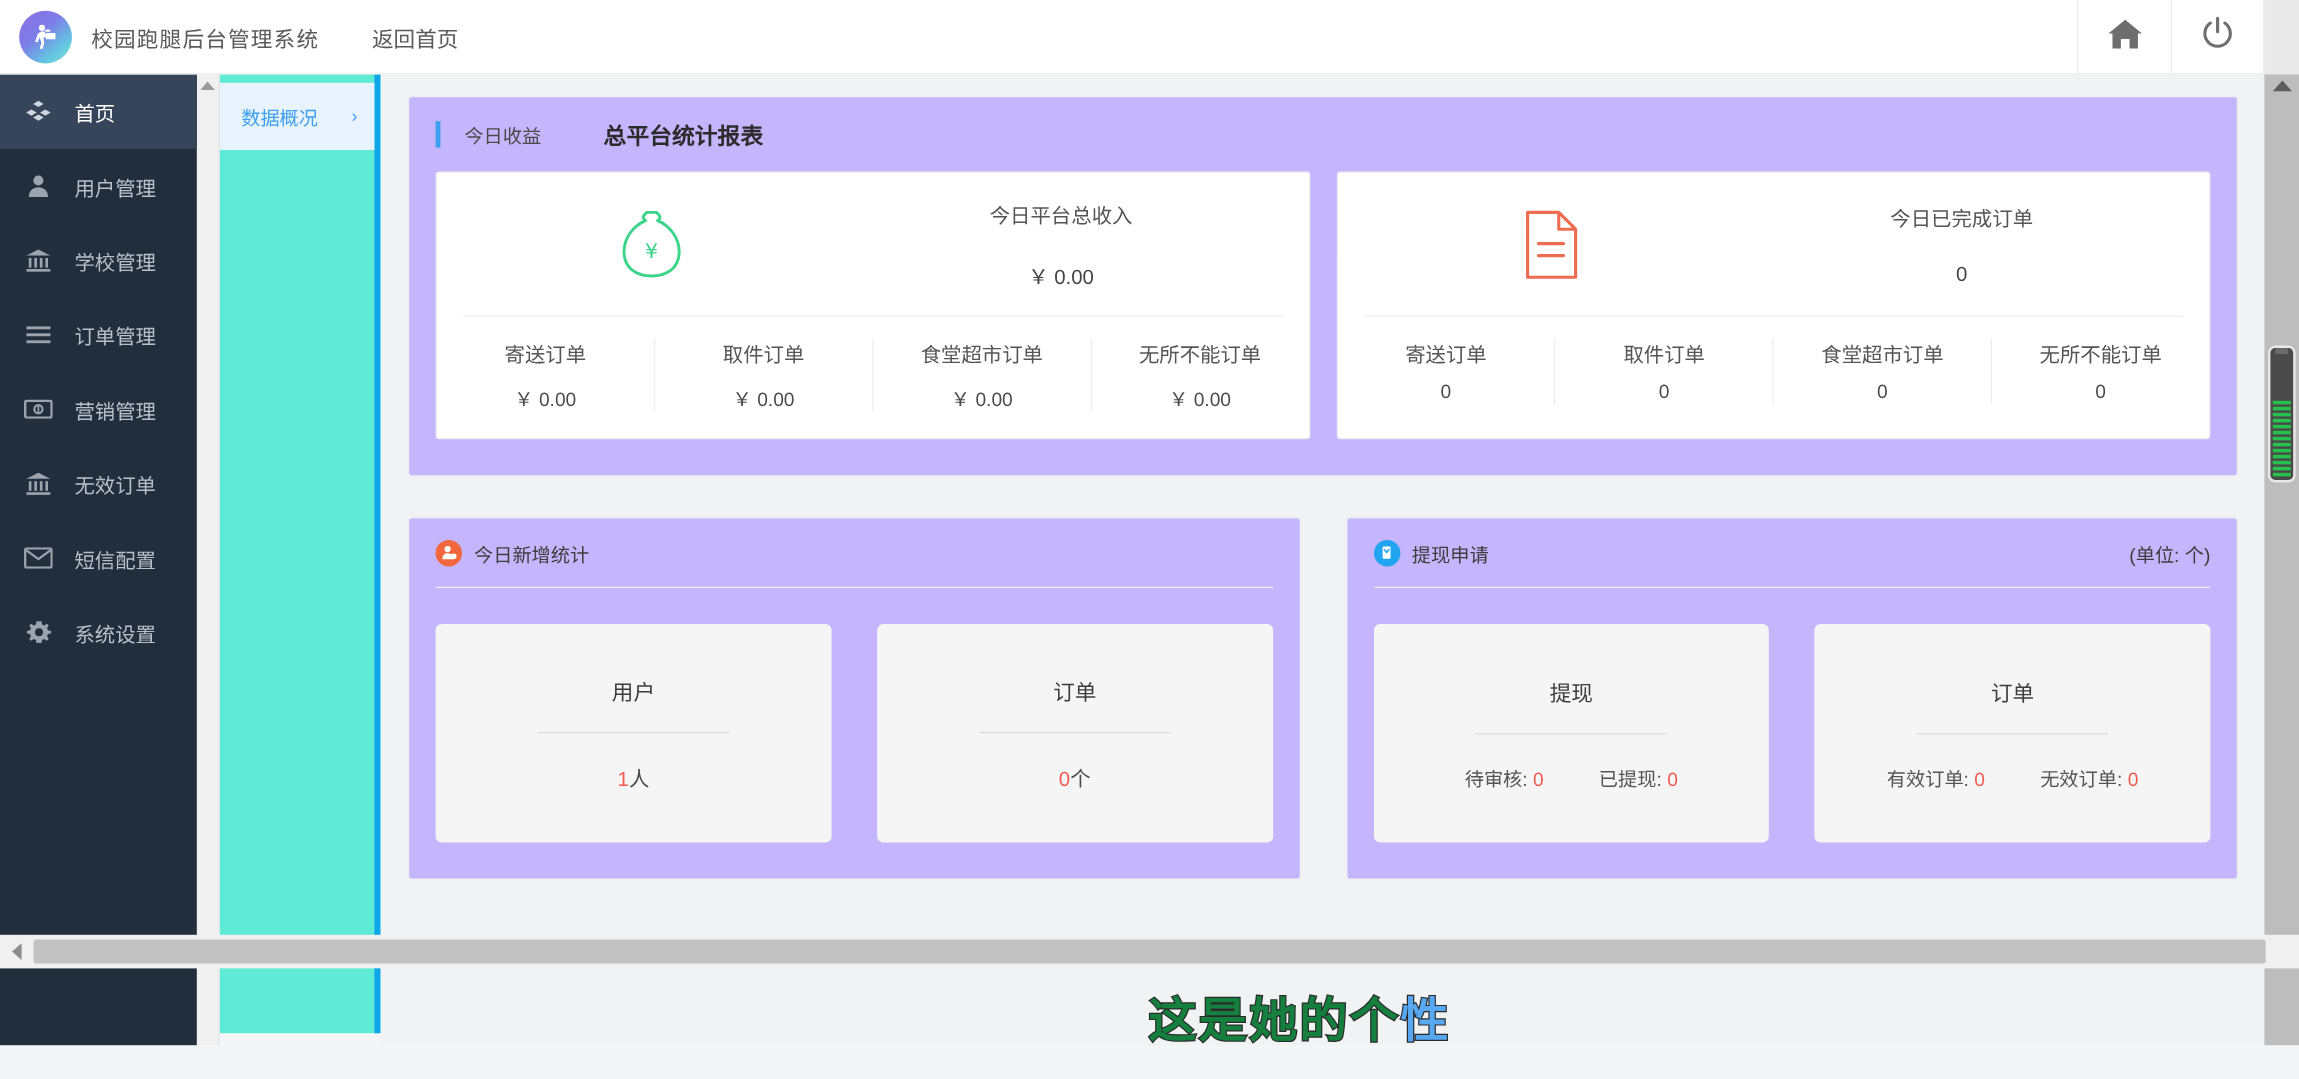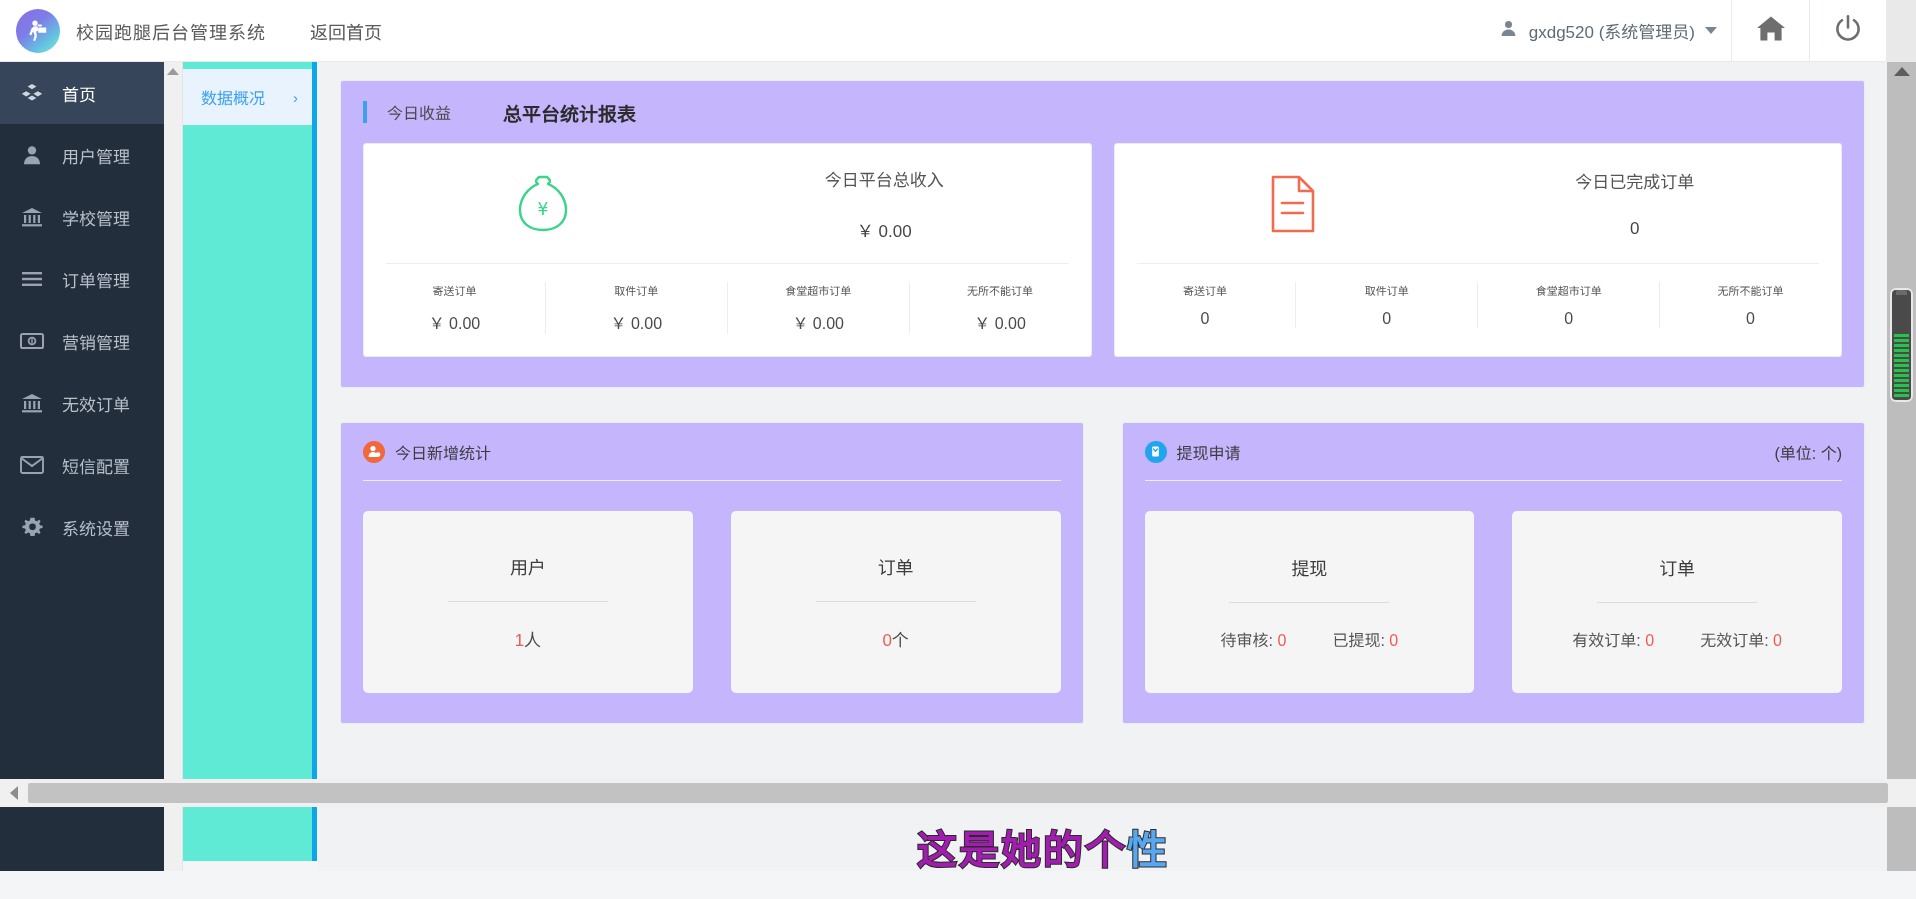--- a/index.html
+++ b/index.html
@@ -179,21 +179,21 @@
   .stat-ico { width: 46%; display: flex; justify-content: center; }
   .stat-main { flex: 1; text-align: center; }
   .stat-main .lbl { font-size: 17px; color: #555; }
   .stat-main .val { font-size: 17px; color: #444; margin-top: 26px; }
   .stat-bottom { display: flex; padding: 18px 0 22px 0; }
   .stat-cell {
     flex: 1; text-align: center; color: #555;
     border-right: 1px solid #ededed;
   }
   .stat-cell:last-child { border-right: none; }
-  .stat-cell .c-lbl { font-size: 11px; }
+  .stat-cell .c-lbl { font-size: 17px; }
   .stat-cell .c-val { font-size: 16px; margin-top: 12px; color: #4a4a4a; }
 
   
   .bottom-row { display: flex; gap: 38px; margin-top: 34px; }
   .half-panel { flex: 1; padding: 0 22px 30px 22px; }
   .half-head {
     display: flex; align-items: center;
     height: 58px;
     border-bottom: 1px solid #eeeeee;
   }
@@ -231,23 +231,24 @@
     left: 917px; top: 818px;
     font-size: 40px;
     font-weight: bold;
     letter-spacing: 2px;
     white-space: nowrap;
     z-index: 60;
     pointer-events: none;
     font-family: "DejaVu Sans", sans-serif;
   }
   .watermark .y {
-    color: #a21caf;
+    color: #15803d;
     -webkit-text-stroke: 2px #2a2a2a;
     paint-order: stroke fill;
+    margin-left: 40px;
   }
   .watermark .b {
     color: #57a8f0;
     -webkit-text-stroke: 2px #2a2a2a;
     paint-order: stroke fill;
   }
 
   
   .vscroll-outer {
     position: absolute; top: 62px; right: 0;
@@ -322,30 +323,20 @@
             <rect x="13.2" y="9.4" width="8" height="5.4" rx="0.6"></rect>
             <rect x="12.6" y="6.6" width="4.4" height="1.9" rx="0.9"></rect>
           </g>
         </svg>
       </div>
       <div class="brand-title">校园跑腿后台管理系统</div>
       <div class="nav-home-link">返回首页</div>
     </div>
 
     <div class="header-right">
-      <div class="user-block">
-        <span>
-          <svg width="17" height="17" viewBox="0 0 17 17" aria-hidden="true">
-            <circle cx="8.5" cy="4.6" r="3.5" fill="#7a8592"></circle>
-            <path d="M1.6 16 C1.6 11.6 5 9.4 8.5 9.4 C12 9.4 15.4 11.6 15.4 16 Z" fill="#7a8592"></path>
-          </svg>
-        </span>
-        <span class="uname">gxdg520 (系统管理员)</span>
-        <span class="caret-down"></span>
-      </div>
 
       <div class="hdr-icon-btn">
         <span>
           <svg width="30" height="27" viewBox="0 0 30 27" aria-hidden="true">
             <path d="M15 1.5 L29 13 L25.6 13 L25.6 25.5 L18.6 25.5 L18.6 17.5 L11.4 17.5 L11.4 25.5 L4.4 25.5 L4.4 13 L1 13 Z" fill="#6e6e6e"></path>
           </svg>
         </span>
       </div>
 
       <div class="hdr-icon-btn">

